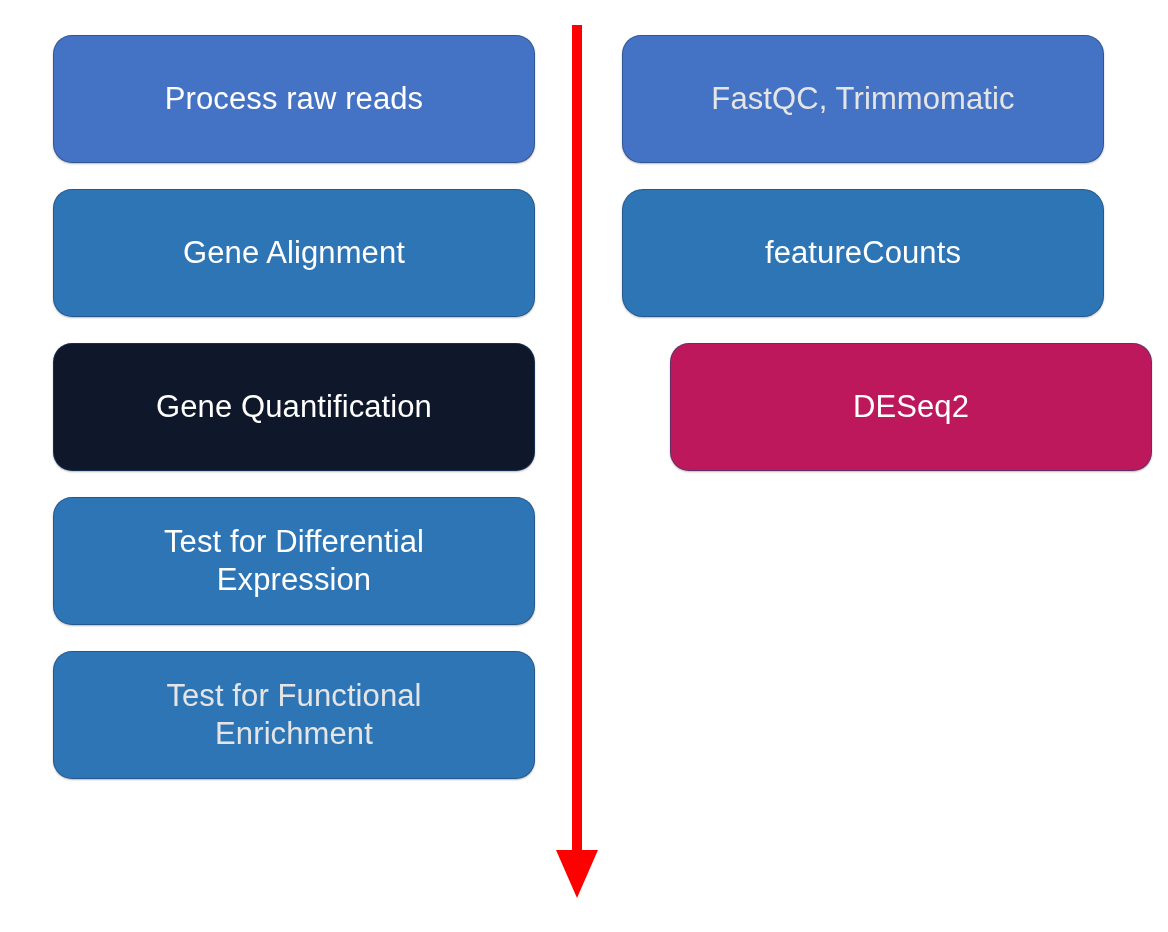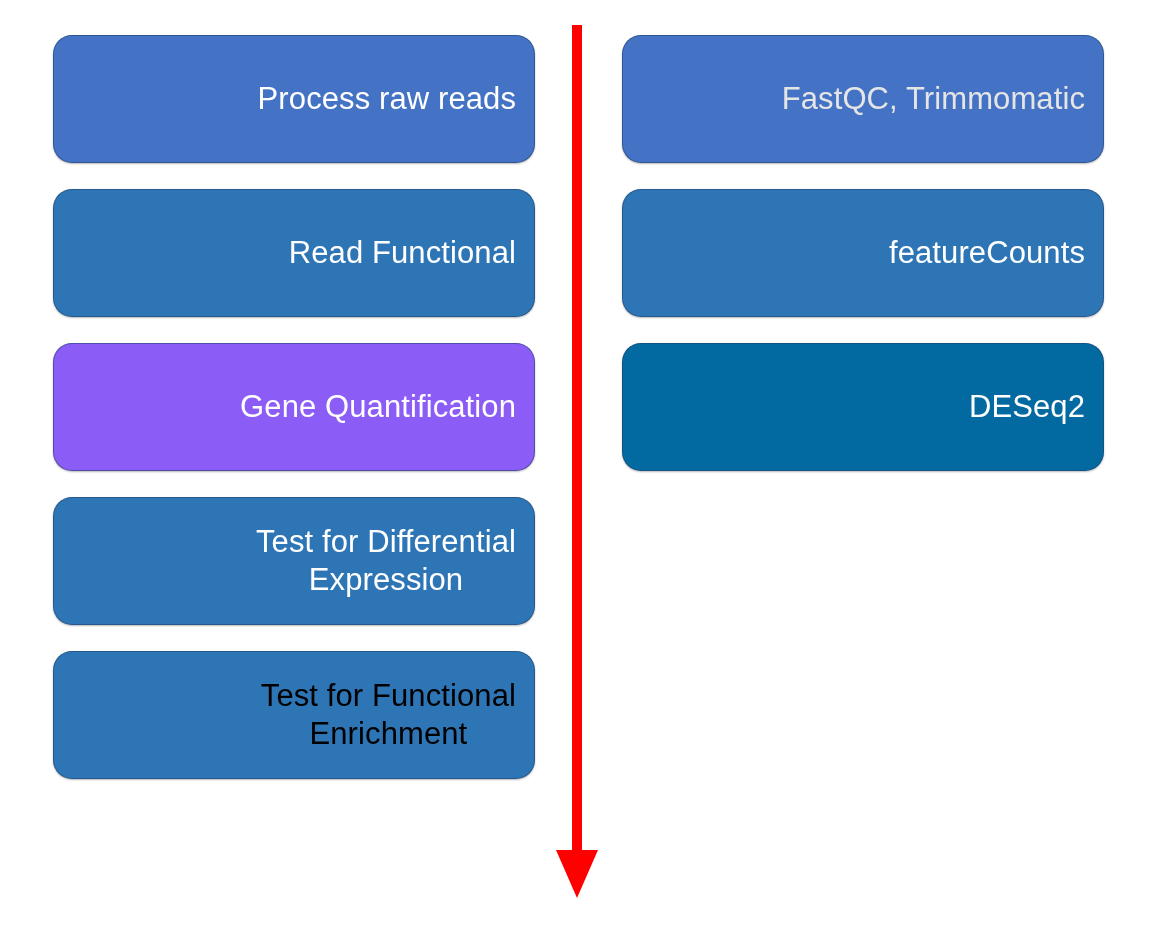--- a/index.html
+++ b/index.html
@@ -44,21 +44,21 @@
   .flow-box {
     box-sizing: border-box;
     width: 482px;
     height: 128px;
     margin-bottom: 26px;
     border-radius: 19px;
     border: 1px solid rgba(31, 66, 110, 0.55);
     box-shadow: 0 1px 2px rgba(0, 0, 0, 0.28);
     display: flex;
     align-items: center;
-    justify-content: flex-end;
+    justify-content: center;
     text-align: center;
     color: #ffffff;
     font-size: 31px;
     font-weight: 400;
     line-height: 1.22;
     letter-spacing: 0.1px;
     padding: 0 18px;
     white-space: pre-line;
   }
   .flow-box:last-child { margin-bottom: 0; }
@@ -71,40 +71,40 @@
   <svg class="flow-arrow" viewBox="0 0 1168 932" width="1168" height="932" aria-hidden="true">
     <rect id="arrow-shaft" x="572" y="25" width="10" height="829" fill="#FF0000"></rect>
     <polygon id="arrow-head" points="556,850 598,850 577,898" fill="#FF0000"></polygon>
   </svg>
 
   <div class="column column-left">
     <div class="flow-box" style="background-color: rgb(68, 114, 196); color: rgb(255, 255, 255);">
       <span>Process raw reads</span>
     </div>
     <div class="flow-box" style="background-color: rgb(46, 117, 182); color: rgb(255, 255, 255);">
-      <span>Read Functional</span>
+      <span>Gene Alignment</span>
     </div>
-    <div class="flow-box" style="background-color: #8b5cf6; color: rgb(255, 255, 255);">
+    <div class="flow-box" style="background-color: #0f172a; color: rgb(255, 255, 255);">
       <span>Gene Quantification</span>
     </div>
     <div class="flow-box" style="background-color: rgb(46, 117, 182); color: rgb(255, 255, 255);">
       <span>Test for Differential
 Expression</span>
     </div>
-    <div class="flow-box" style="background-color: rgb(46, 117, 182); color: #000000;">
+    <div class="flow-box" style="background-color: rgb(46, 117, 182); color: #e5e5e5;">
       <span>Test for Functional
 Enrichment</span>
     </div>
   </div>
 
   <div class="column column-right">
     <div class="flow-box" style="background-color: rgb(68, 114, 196); color: #e5e5e5;">
       <span>FastQC, Trimmomatic</span>
     </div>
-    <div class="flow-box" style="background-color: rgb(46, 117, 182); color: rgb(255, 255, 255);">
+    <div class="flow-box" style="background-color: rgb(46, 117, 182); color: rgb(255, 255, 255); border-radius: 21px;">
       <span>featureCounts</span>
     </div>
-    <div class="flow-box" style="background-color: #0369a1; color: rgb(255, 255, 255);">
+    <div class="flow-box" style="background-color: #be185d; color: rgb(255, 255, 255); margin-left: 48px;">
       <span>DESeq2</span>
     </div>
   </div>
 
 </div>
 
 </body></html>

